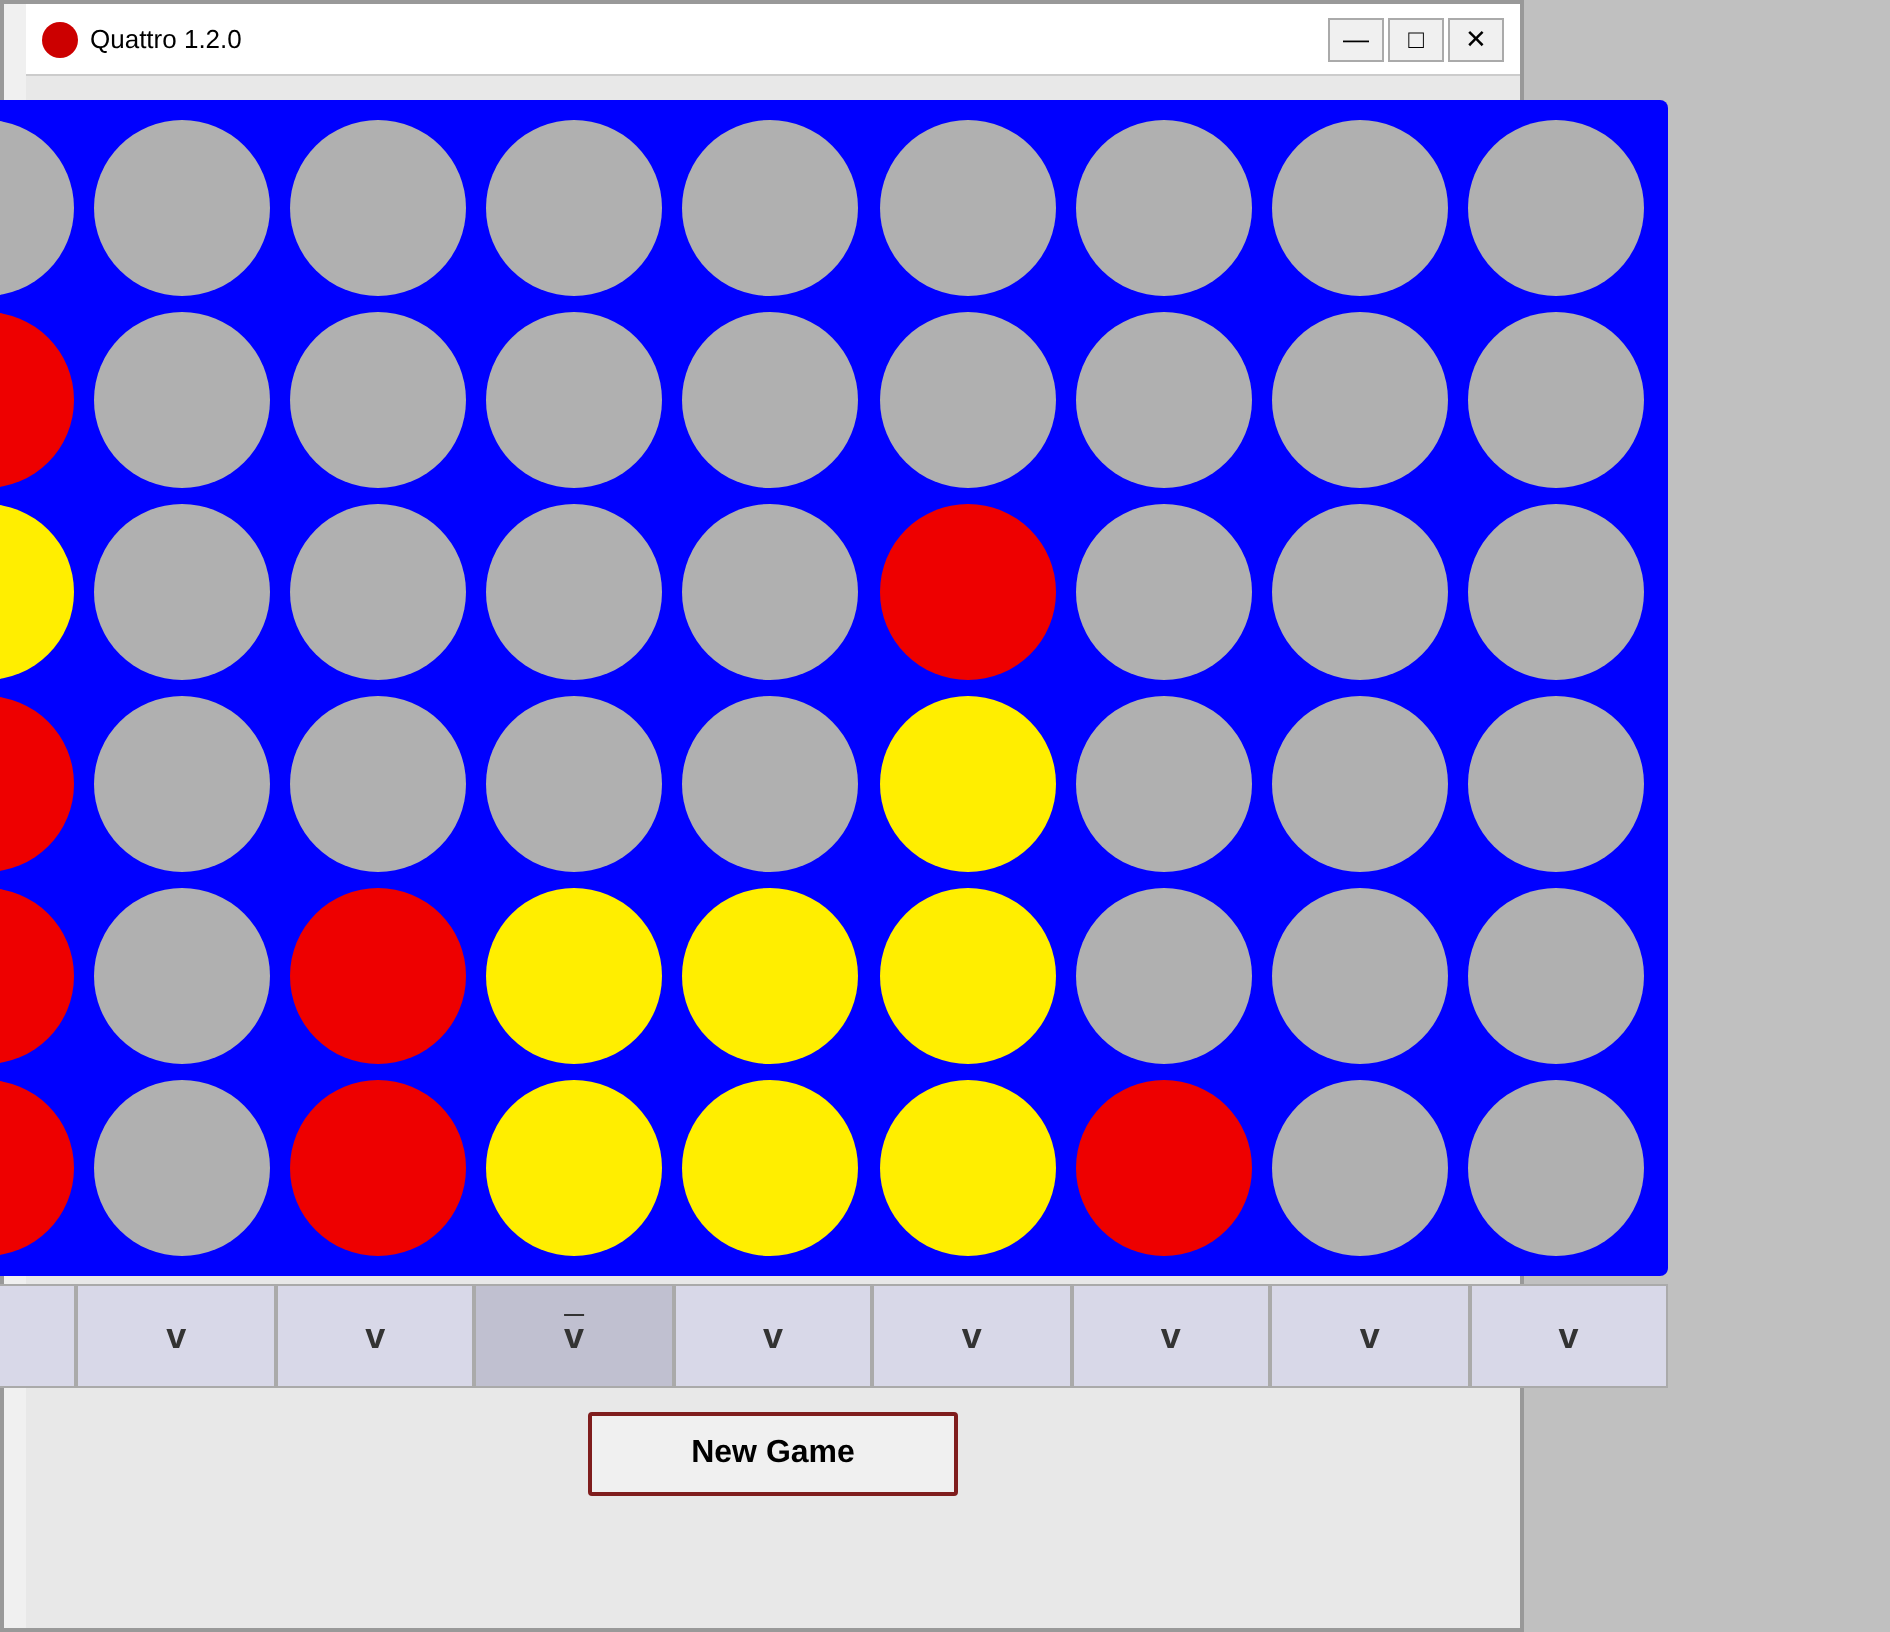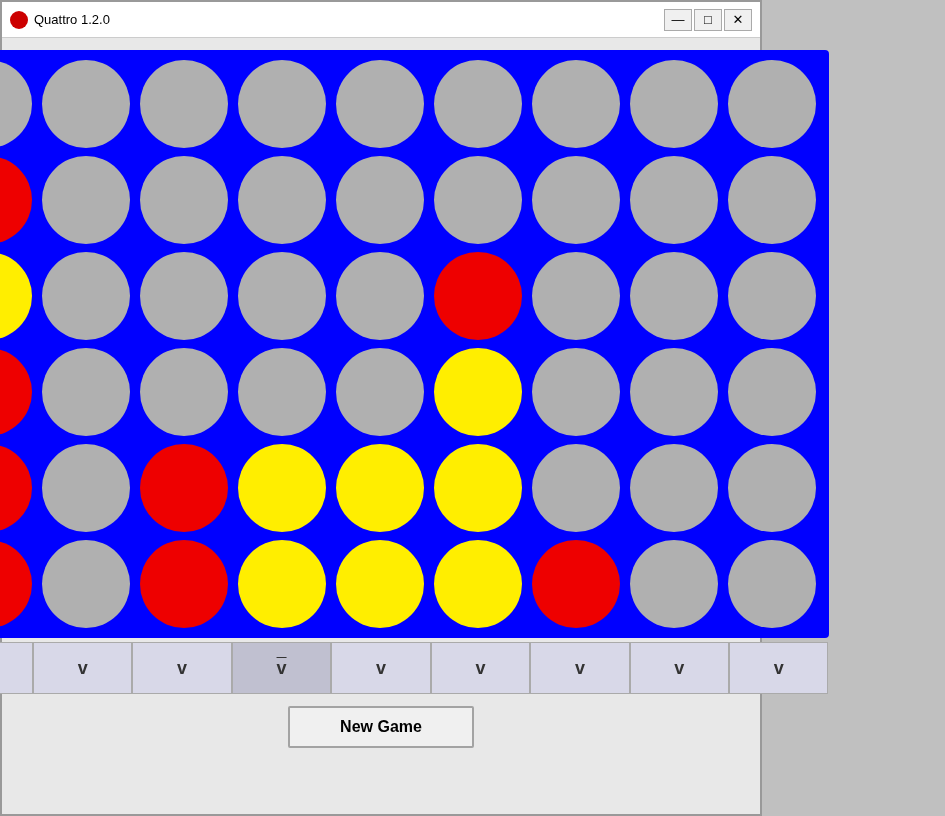--- a/index.html
+++ b/index.html
@@ -10,20 +10,21 @@
       height: 816px;
       overflow: hidden;
     }
     .window {
       width: 762px;
       height: 816px;
       background: #f0f0f0;
       border: 2px solid #999;
       display: flex;
       flex-direction: column;
+      padding-left: 11px;
     }
     .title-bar {
       background: #ffffff;
       height: 36px;
       display: flex;
       align-items: center;
       padding: 0 8px;
       border-bottom: 1px solid #ccc;
       flex-shrink: 0;
     }
@@ -112,21 +113,21 @@
       display: flex;
       align-items: center;
       justify-content: center;
       width: 100%;
     }
     .new-game-btn {
       padding: 10px 50px;
       font-size: 16px;
       font-weight: bold;
       background: #f0f0f0;
-      border: 2px solid #a3a3a3;
+      border: 2px solid #7f1d1d;
       cursor: pointer;
       border-radius: 2px;
     }
   </style>
 </head>
 <body>
 
 <div class="window">
   <div class="title-bar">
     <span class="title-bar-icon"></span>

